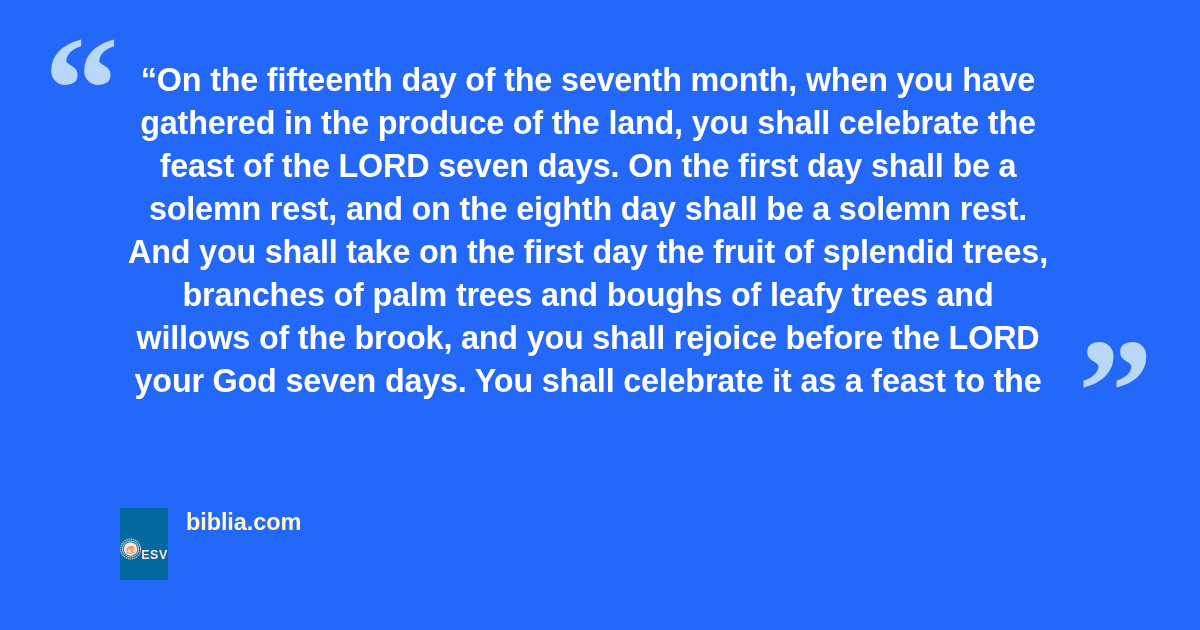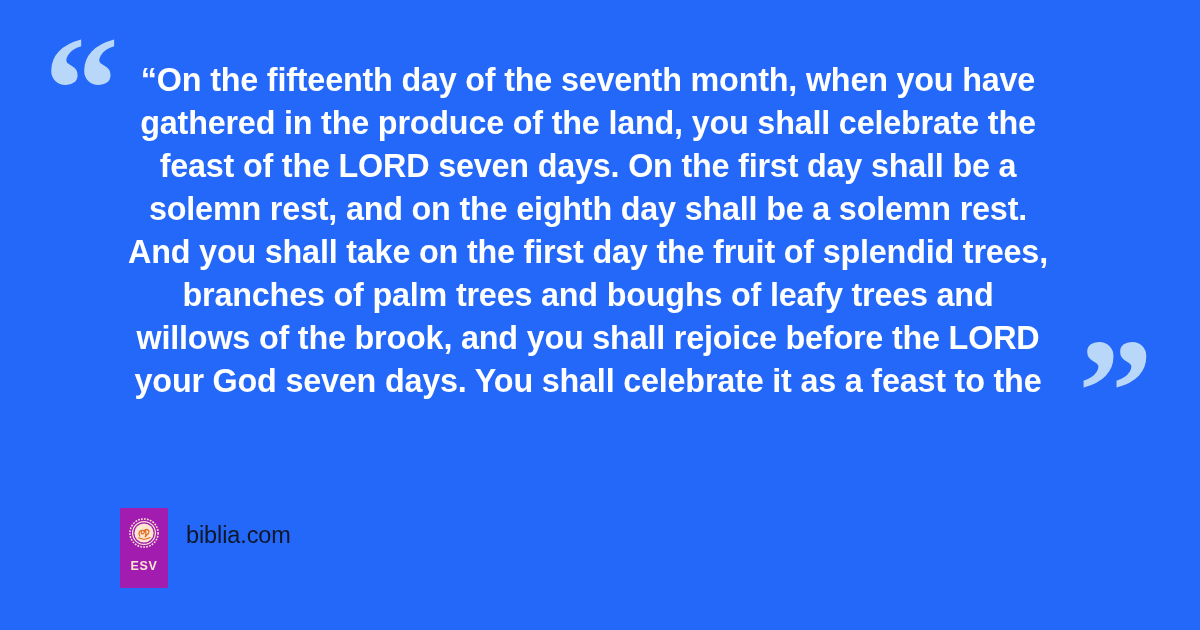--- a/index.html
+++ b/index.html
@@ -72,26 +72,25 @@
     position: absolute;
     left: 120px;
     top: 508px;
     display: flex;
     flex-direction: row;
     align-items: flex-start;
   }
 
   #esv-logo {
     width: 48px;
-    height: 80px;
-    background: #a21caf;
+    height: 72px;
+    background: #0369a1;
     position: relative;
     flex: 0 0 auto;
     display: flex;
-    flex-direction: column;
     align-items: center;
     justify-content: flex-start;
     padding-top: 10px;
     box-sizing: border-box;
   }
   #esv-seal {
     width: 30px;
     height: 30px;
     display: block;
   }
@@ -114,27 +113,27 @@
   #version-name {
     color: #bad8f8;
     font-family: "Liberation Sans", sans-serif;
     font-weight: 700;
     font-size: 41px;
     line-height: 46px;
     letter-spacing: -0.4px;
     white-space: nowrap;
   }
   #site-url {
-    color: #0f172a;
+    color: #fef9c3;
     font-family: "Liberation Sans", sans-serif;
-    font-weight: 400;
+    font-weight: 700;
     font-size: 23.5px;
     line-height: 28px;
     letter-spacing: -0.1px;
-    margin-top: 13px;
+    margin-top: 0;
     white-space: nowrap;
   }
 </style>
 </head>
 <body>
 
 <div id="card">
 
   <span id="quote-open" class="deco-quote">“</span>
 

